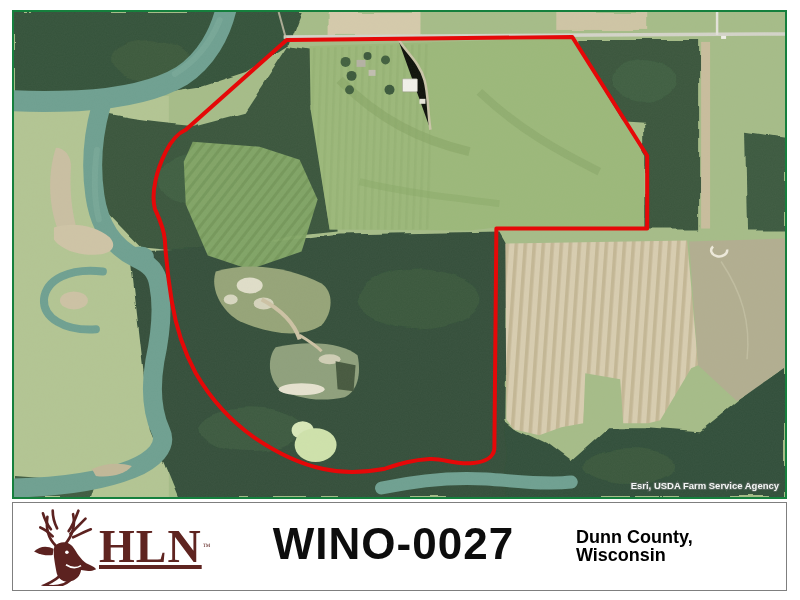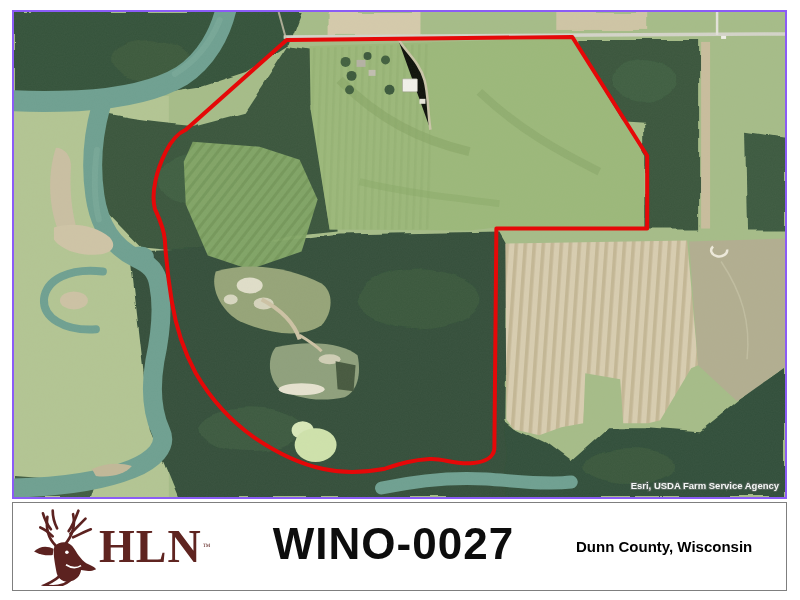--- a/index.html
+++ b/index.html
@@ -1,32 +1,32 @@
 <!DOCTYPE html>
 <html><head>
 <meta charset="utf-8">
 <style>
   html,body{margin:0;padding:0;background:#ffffff;}
   .page{position:relative;width:800px;height:600px;background:#ffffff;overflow:hidden;
         font-family:"Liberation Sans",sans-serif;}
   .map-frame{position:absolute;left:12px;top:10px;width:775px;height:489px;
-             border:2px solid #8b5cf6;box-sizing:border-box;background:#a6bc88;}
+             border:2px solid #15803d;box-sizing:border-box;background:#a6bc88;}
   .map-frame svg{display:block;width:100%;height:100%;}
   .footer{position:absolute;left:12px;top:502px;width:775px;height:89px;
           border:1px solid #7f7f7f;box-sizing:border-box;background:#ffffff;
           display:flex;align-items:center;}
   .logo{flex:0 0 198px;display:flex;align-items:center;padding-left:10px;box-sizing:border-box;}
   .logo svg{width:86px;height:78px;flex:none;}
   .hln-text{font-family:"Liberation Serif",serif;font-weight:bold;font-size:46px;
-            color:#5f2420;letter-spacing:1px;margin-left:-10px;line-height:1;}
+            color:#5f2420;letter-spacing:1px;margin-left:-10px;line-height:1;text-decoration:underline;}
   .hln-tm{font-family:"Liberation Serif",serif;font-size:8px;color:#5f2420;
           vertical-align:bottom;margin-left:1px;}
   .flyer-title{flex:1 1 auto;text-align:center;font-weight:bold;font-size:44px;
                color:#0d0d0d;letter-spacing:1px;padding-bottom:6px;}
-  .details{flex:0 0 210px;font-size:15px;font-weight:bold;color:#000;
+  .details{flex:0 0 210px;font-size:18px;font-weight:bold;color:#000;
            line-height:17.5px;padding-right:6px;box-sizing:border-box;}
   .attr-text{font-family:"Liberation Sans",sans-serif;font-weight:bold;}
 </style>
 </head>
 <body>
 
 <div class="page">
 
   <div class="map-frame">
     <svg viewBox="14 12 772 486" preserveAspectRatio="none">

